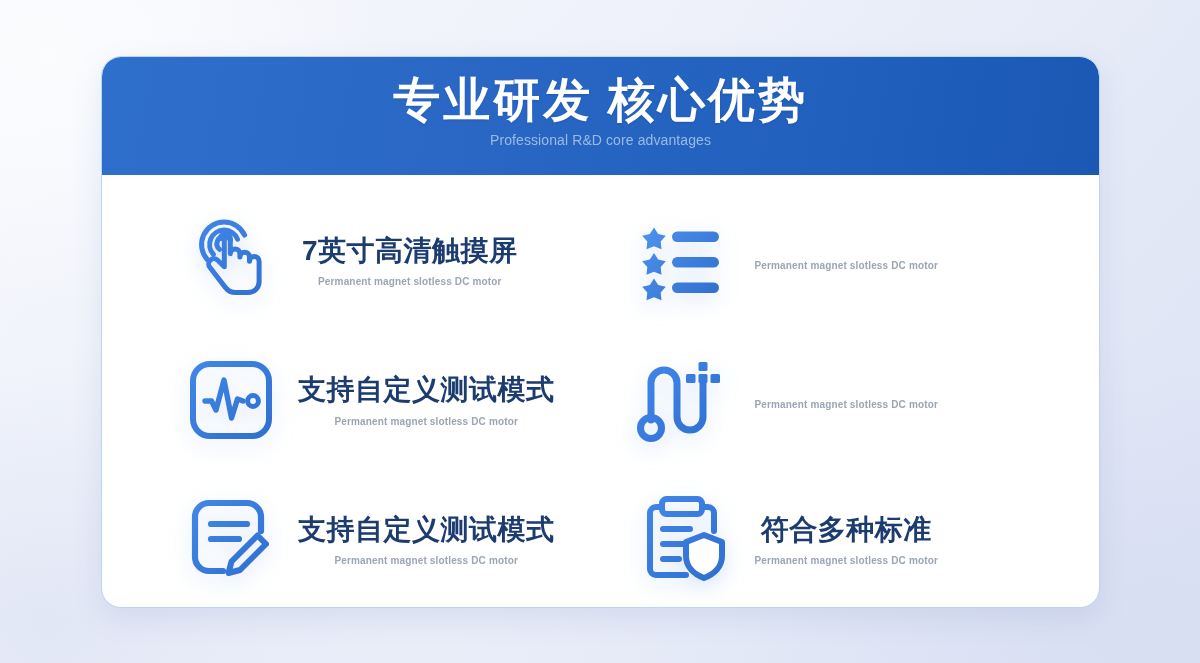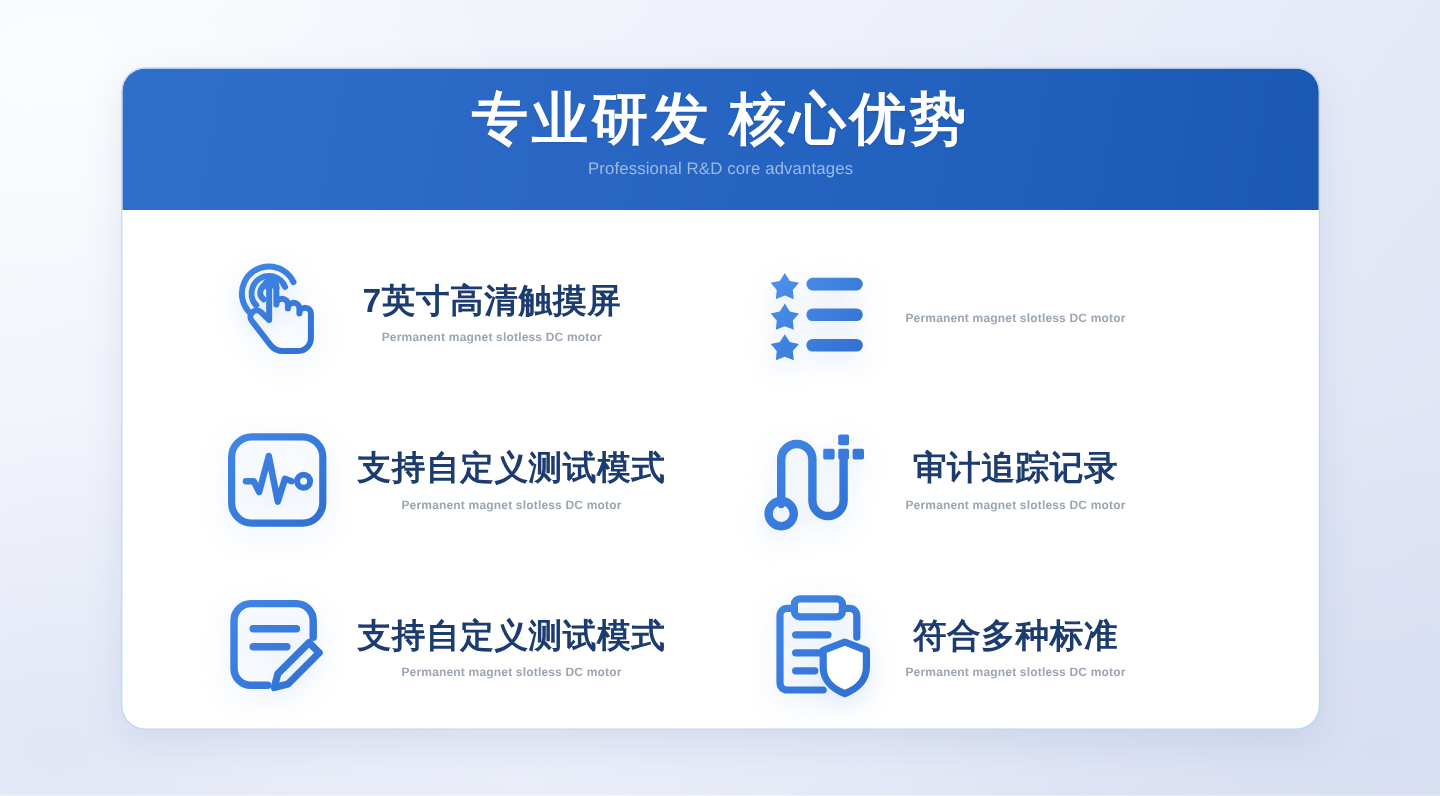--- a/index.html
+++ b/index.html
@@ -222,21 +222,20 @@
             <path d="M17 68V31a13 13 0 0 1 26 0v34a13 13 0 0 0 26 0V30" stroke="url(#gAudit)" stroke-width="7" stroke-linecap="round" fill="none"></path>
             <circle cx="17" cy="76" r="10.5" stroke="url(#gAudit)" stroke-width="7" fill="none"></circle>
 
             <rect x="64.5" y="10" width="9" height="9" rx="1.5" fill="url(#gAudit)"></rect>
             <rect x="64.5" y="22" width="9" height="9" rx="1.5" fill="url(#gAudit)"></rect>
             <rect x="52" y="22" width="9.5" height="9" rx="1.5" fill="url(#gAudit)"></rect>
             <rect x="76.5" y="22" width="9.5" height="9" rx="1.5" fill="url(#gAudit)"></rect>
           </svg>
         </div>
         <div class="feature-text">
-          <div class="feature-title">审计追踪记录</div>
           <div class="feature-sub">Permanent magnet slotless DC motor</div>
         </div>
       </div>
 
       <div class="feature row3 col-left">
         <div class="feature-icon">
           <svg width="96" height="96" viewBox="0 0 96 96" fill="none">
             <defs>
               <linearGradient id="gDoc" x1="10" y1="10" x2="86" y2="86" gradientUnits="userSpaceOnUse">
                 <stop offset="0" stop-color="#4187e8"></stop>

